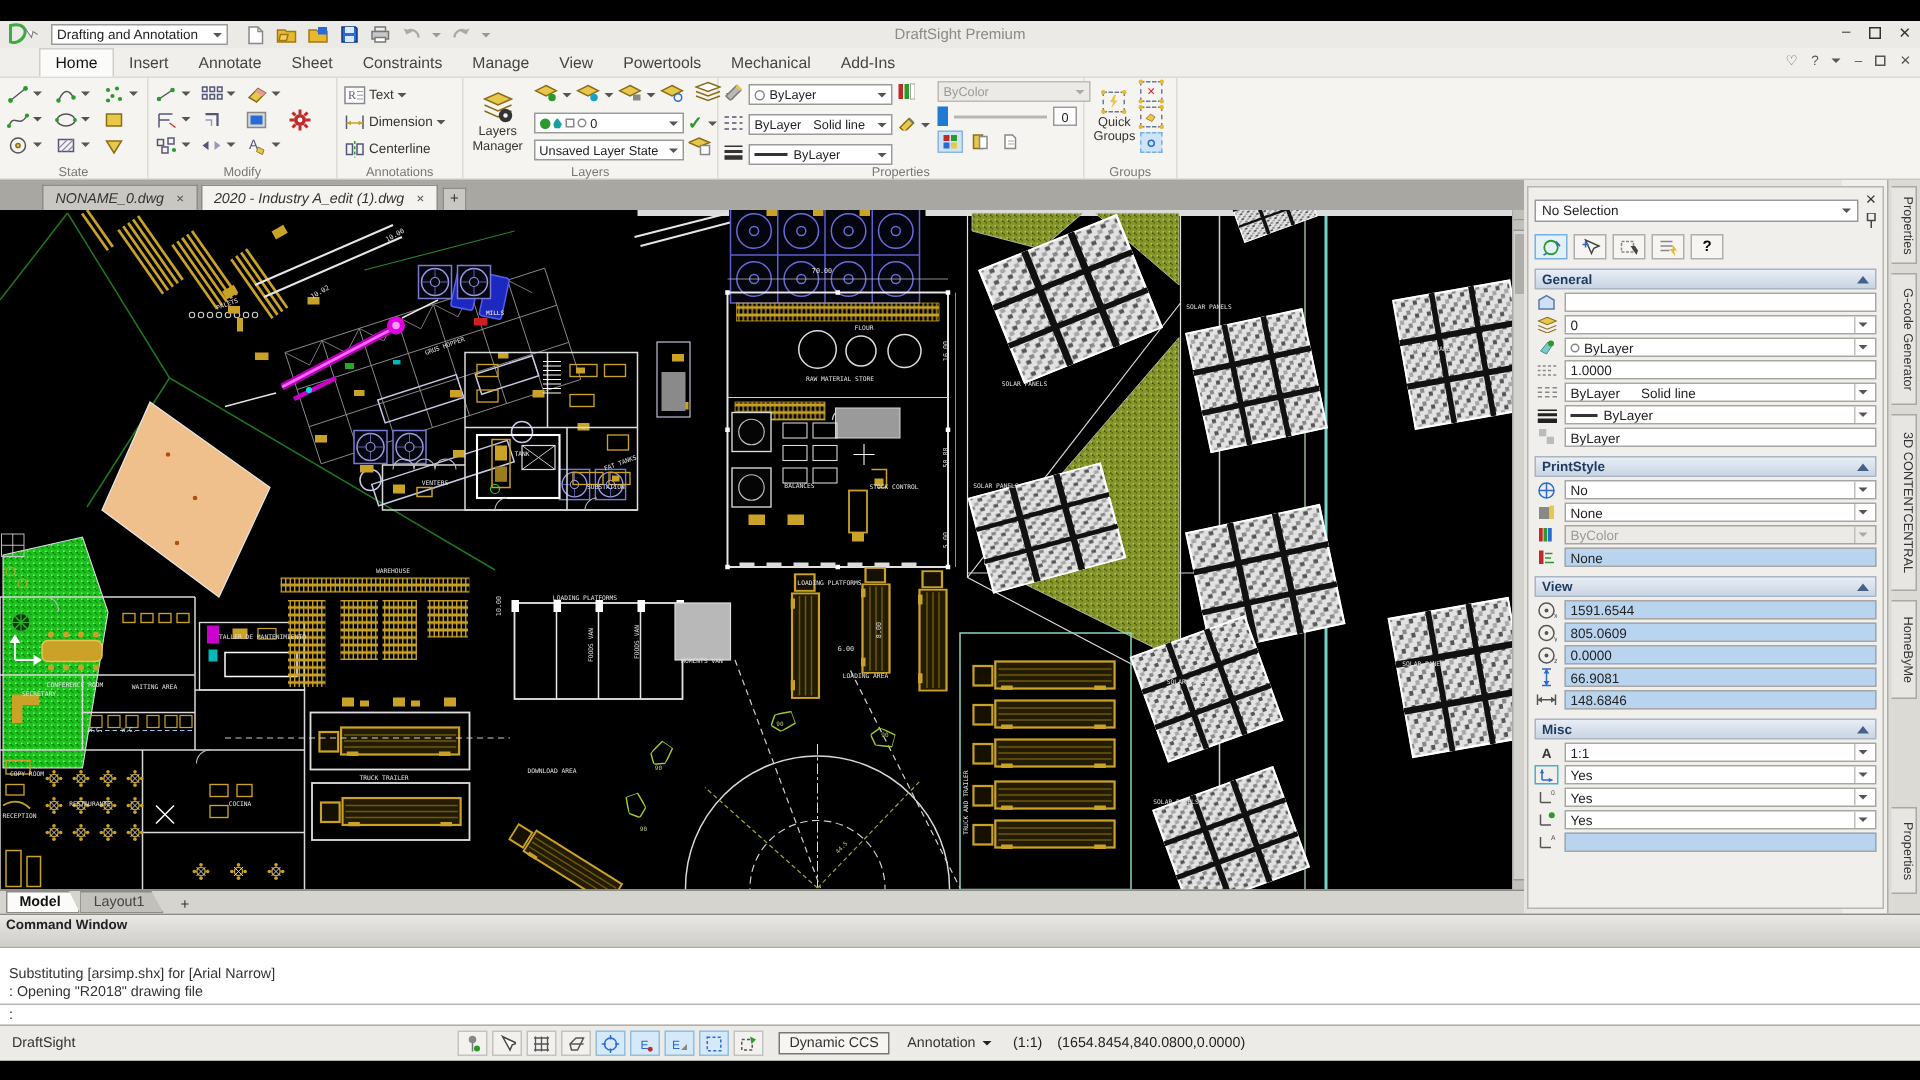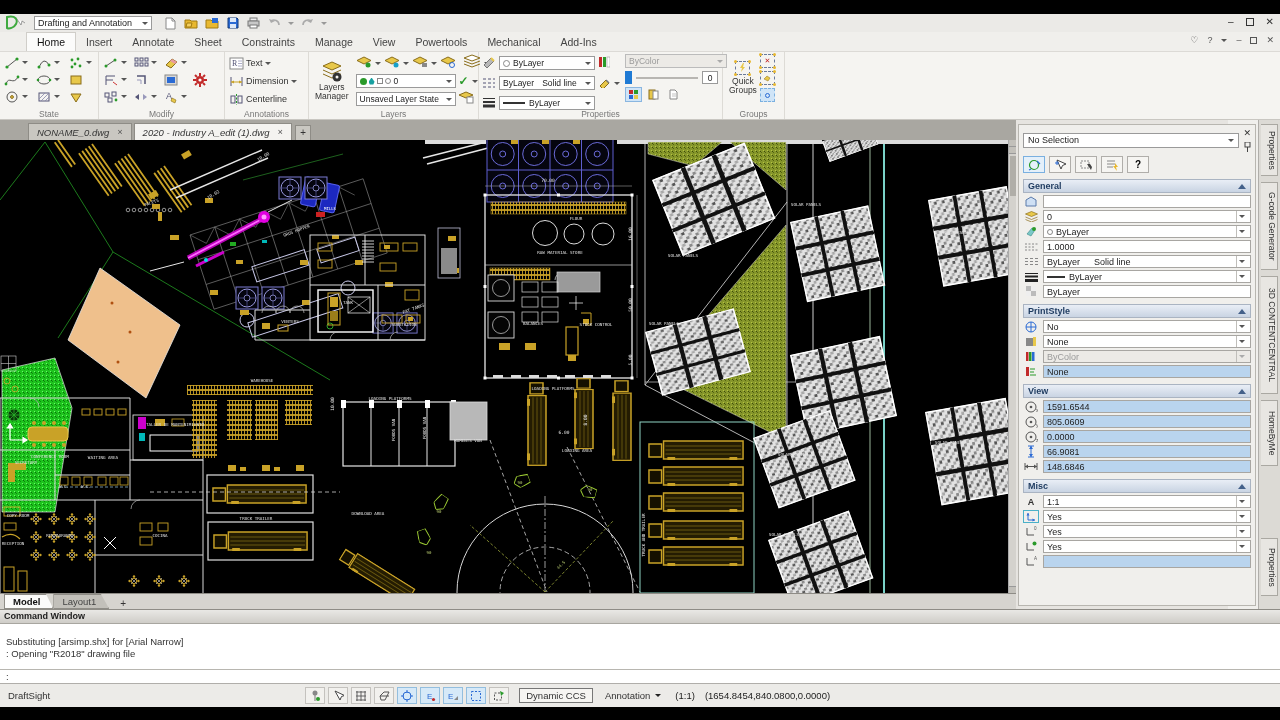--- a/index.html
+++ b/index.html
@@ -83,21 +83,21 @@
   .pfield .dd { margin-left:auto; width:11px; height:11px; border-left:1px solid #c0beba; display:flex; align-items:center; justify-content:center; }
   .pfield.hl { background:#b9d4ee; }
   .pfield.dis { background:#eceae6; color:#9a9a9a; }
   .pal-close { display:flex; flex-direction:column; align-items:center; gap:4px; margin-left:4px; font-size:9px; color:#333; }
 
   .sidestrip { position:absolute; top:0; left:242px; width:22px; height:489px; background:#dcdad5; border-left:1px solid #b0aeaa; }
   .vtab { position:absolute; left:2px; width:17px; background:#e8e6e2; border:1px solid #aaa8a2; border-left:none; writing-mode:vertical-rl; font-size:8.5px; color:#333; text-align:center; padding:4px 0; }
 
   
   .cmd { position:absolute; top:595px; left:0; right:0; height:74px; background:#fff; border-top:1px solid #8e8c86; }
-  .cmd-head { height:14px; background:linear-gradient(#e9e8e5,#cfcdc8); border-bottom:1px solid #a8a6a0; font-size:9px; font-weight:bold; color:#222; padding:1px 4px; }
+  .cmd-head { height:22px; background:linear-gradient(#e9e8e5,#cfcdc8); border-bottom:1px solid #a8a6a0; font-size:9px; font-weight:bold; color:#222; padding:1px 4px; }
   .cmd-body { padding:12px 6px 0 6px; font-size:9.5px; color:#333; line-height:1.25; }
   .cmd-prompt { position:absolute; bottom:0; left:0; right:0; height:14px; border-top:1px solid #b8b6b0; font-size:9.5px; color:#333; padding:1px 6px; }
 
   
   .status { position:absolute; top:669px; left:0; right:0; height:24px; background:#ecebe8; border-top:1px solid #b0aeaa; display:flex; align-items:center; font-size:9.5px; color:#333; }
   .st-app { margin-left:8px; }
   .st-icons { display:flex; gap:3px; margin-left:255px; }
   .stbtn { width:20px; height:17px; border:1px solid #c4c2be; background:#f2f1ee; display:flex; align-items:center; justify-content:center; }
   .stbtn.on { background:#d6e9f8; border-color:#93bede; }
   .st-ccs { margin-left:10px; border:1px solid #777; padding:1px 6px; background:#f6f5f2; }
@@ -160,20 +160,21 @@
         </span>
       <span class="caret sm" style="border-top-color:#999"></span>
       <span class="qi">
           <svg width="13" height="11" viewBox="0 0 13 11">
             <path d="M10 3 a5 5 0 0 0 -8 4" fill="none" stroke="#aaa" stroke-width="1.6"></path>
             <path d="M12 1 l-2 4 -4 -2 z" fill="#aaa"></path>
           </svg>
         </span>
       <span class="caret sm" style="border-top-color:#999"></span>
     </div>
+    <div class="win-title">DraftSight Premium</div>
     <div class="winbtns">
       <span>–</span>
       <span style="display:inline-block;width:8px;height:8px;border:1px solid #333;margin-top:2px"></span>
       <span>✕</span>
     </div>
   </div>
 
   <div class="tabrow">
     <div class="rtab active">Home</div>
     <div class="rtab">Insert</div>

